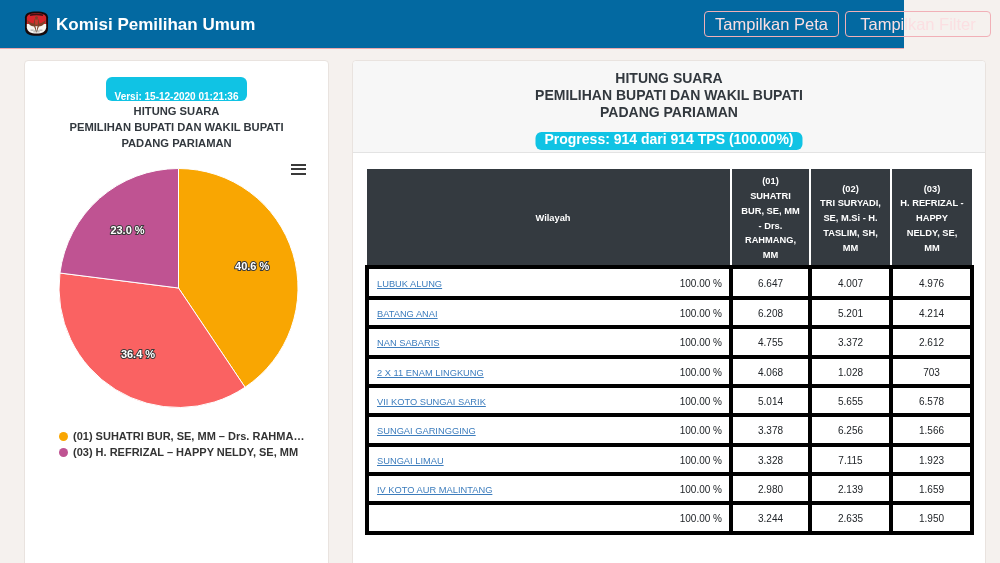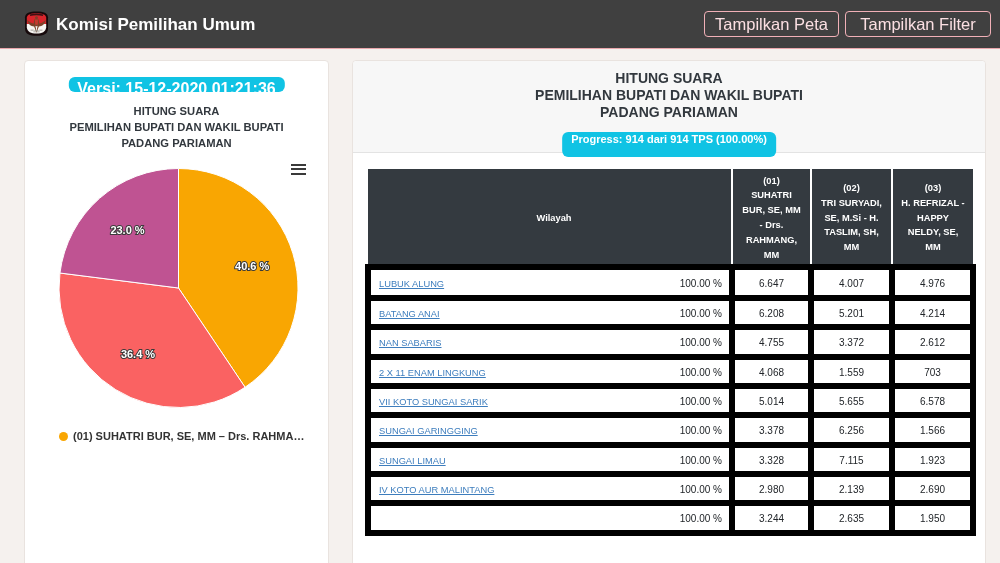--- a/index.html
+++ b/index.html
@@ -1,44 +1,44 @@
 <!DOCTYPE html>
 <html><head>
 <meta charset="utf-8">
 <style>
 * { margin:0; padding:0; box-sizing:border-box; }
 html,body { width:1000px; height:563px; overflow:hidden; background:#f5f1ee; font-family:"Liberation Sans", sans-serif; }
-#header { position:absolute; left:0; top:0; width:1000px; height:49px; background:#404040; border-bottom:1px solid #eaa7ac; }
+#header { position:absolute; left:0; top:0; width:904px; height:49px; background:#0369a1; border-bottom:1px solid #eaa7ac; }
 #brand { position:absolute; left:56px; top:15px; color:#fff; font-weight:bold; font-size:17px; letter-spacing:0px; }
 .hbtn { position:absolute; top:11px; height:26px; border:1px solid #f1b0b7; border-radius:4px; color:#fbdfe2; font-size:16.5px; text-align:center; line-height:24px; }
 #btn1 { left:704px; width:135px; }
 #btn2 { left:845px; width:146px; }
 #logo { position:absolute; left:23px; top:10px; width:27px; height:27px; }
 .card { position:absolute; background:#fff; border:1px solid #e9e3df; border-radius:4px; }
 #lcard { left:24px; top:60px; width:305px; height:520px; }
 #rcard { left:352px; top:60px; width:634px; height:520px; }
 #rhead { position:absolute; left:0; top:0; width:100%; height:92px; background:#f7f7f7; border-bottom:1px solid #e3e3e3; border-radius:4px 4px 0 0; }
 .badge { position:absolute; left:50%; transform:translateX(-50%); background:#10c3e4; color:#fff; font-weight:bold; border-radius:6px; white-space:nowrap; }
-#vbadge { top:16px; height:15px; line-height:15px; font-size:16px; padding:4px 9px; }
-#pbadge { top:71px; height:25px; line-height:15px; font-size:11px; padding:0 9px; }
+#vbadge { top:16px; height:15px; line-height:15px; font-size:10px; padding:12px 9px; }
+#pbadge { top:71px; height:18px; line-height:15px; font-size:14px; padding:0 9px; }
 #ltitle { position:absolute; left:0; top:42px; width:100%; text-align:center; font-weight:bold; font-size:11.2px; line-height:16px; color:#32383e; }
 #rtitle { position:absolute; left:0; top:9px; width:100%; text-align:center; font-weight:bold; font-size:14px; line-height:17px; color:#32383e; }
 #chart { position:absolute; left:0; top:89px; }
 #legend { position:absolute; left:34px; top:367px; font-size:11px; font-weight:bold; color:#333; }
 .litem { height:16px; line-height:16px; white-space:nowrap; }
 .ldot { display:inline-block; width:9px; height:9px; border-radius:50%; margin-right:5px; vertical-align:-1px; }
 #burger { position:absolute; left:266px; top:103px; width:15px; }
 #burger div { height:2px; background:#3a3a3a; margin-bottom:2.4px; }
 table { position:absolute; left:12px; top:108px; width:606px; border-collapse:collapse; table-layout:fixed; }
 th { background:#343a40; color:#fff; font-size:9.3px; font-weight:bold; text-align:center; vertical-align:middle; border-left:2px solid #fff; border-right:2px solid #fff; line-height:14.8px; padding-top:3px; }
 th:first-child { border-left:none;padding-left:9px; }
 th:last-child { border-right:none; }
 thead tr { height:98px; }
 tbody tr { height:29.33px; } tbody tr:first-child { height:31px; }
-td { border:6px solid #000000; font-size:10px; color:#212529; text-align:center; padding-top:2px; }
+td { border:4px solid #000000; font-size:10px; color:#212529; text-align:center; padding-top:2px; }
 td.nm { border-right:none; text-align:left; padding-left:8px; }
 td.pc { border-left:none; text-align:right; padding-right:7px; }
 td a { color:#3d7dbd; text-decoration:underline; font-size:9.3px; }
 </style>
 </head>
 <body>
 <div id="header">
   <svg id="logo" viewBox="0 0 34 34">
     <path d="M17 2 C26 2 31 4 31.5 9 L31.5 24 C31 30.5 26 32.5 17 32.5 C8 32.5 3 30.5 2.5 24 L2.5 9 C3 4 8 2 17 2 Z" fill="#16090b"></path>
     <path d="M17 4.2 C24 4.2 28.6 5.8 29.2 9.5 L29.2 17.5 L4.8 17.5 L4.8 9.5 C5.4 5.8 10 4.2 17 4.2 Z" fill="#d8252b"></path>
@@ -75,20 +75,21 @@
       </g>
     </g>
   </svg>
   <div id="burger">
       <div></div>
       <div></div>
       <div></div>
     </div>
   <div id="legend">
     <div class="litem"><span class="ldot" style="background:#f9a602"></span>(01) SUHATRI BUR, SE, MM – Drs. RAHMA…</div>
+    <div class="litem"><span class="ldot" style="background:#bf5392"></span>(03) H. REFRIZAL – HAPPY NELDY, SE, MM</div>
   </div>
 </div>
 
 <div class="card" id="rcard">
   <div id="rhead">
     <div id="rtitle">HITUNG SUARA<br>PEMILIHAN BUPATI DAN WAKIL BUPATI<br>PADANG PARIAMAN</div>
     <div class="badge" id="pbadge">Progress: 914 dari 914 TPS (100.00%)</div>
   </div>
   <table>
     <colgroup>
@@ -125,21 +126,21 @@
           <td class="nm"><a href="#">NAN SABARIS</a></td>
           <td class="pc">100.00 %</td>
           <td>4.755</td>
           <td>3.372</td>
           <td>2.612</td>
         </tr>
       <tr>
           <td class="nm"><a href="#">2 X 11 ENAM LINGKUNG</a></td>
           <td class="pc">100.00 %</td>
           <td>4.068</td>
-          <td>1.559</td>
+          <td>1.028</td>
           <td>703</td>
         </tr>
       <tr>
           <td class="nm"><a href="#">VII KOTO SUNGAI SARIK</a></td>
           <td class="pc">100.00 %</td>
           <td>5.014</td>
           <td>5.655</td>
           <td>6.578</td>
         </tr>
       <tr>
@@ -154,21 +155,21 @@
           <td class="pc">100.00 %</td>
           <td>3.328</td>
           <td>7.115</td>
           <td>1.923</td>
         </tr>
       <tr>
           <td class="nm"><a href="#">IV KOTO AUR MALINTANG</a></td>
           <td class="pc">100.00 %</td>
           <td>2.980</td>
           <td>2.139</td>
-          <td>2.690</td>
+          <td>1.659</td>
         </tr>
       <tr>
           <td class="nm"></td>
           <td class="pc">100.00 %</td>
           <td>3.244</td>
           <td>2.635</td>
           <td>1.950</td>
         </tr>
     </tbody>
   </table>

